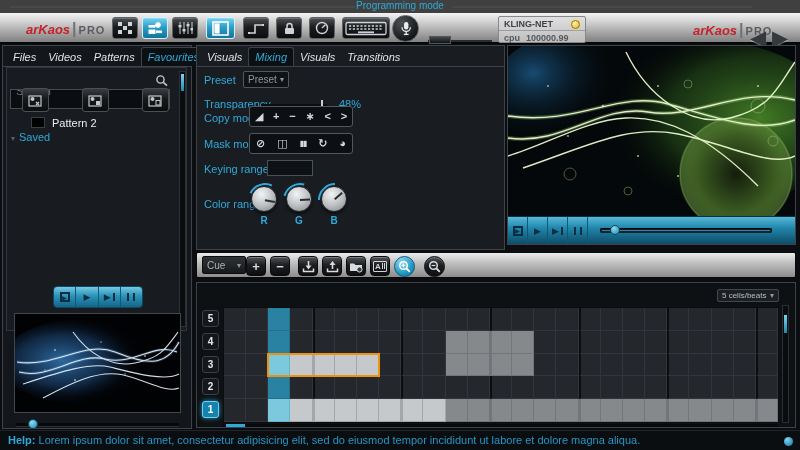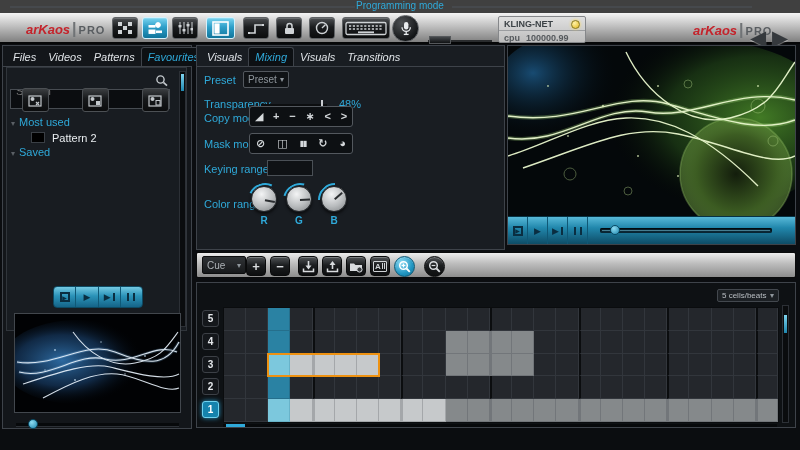--- a/index.html
+++ b/index.html
@@ -317,21 +317,20 @@
     </div>
     <div class="lib-btn" style="left:139px;">
       <svg width="17" height="15">
           <rect x="2" y="3" width="12" height="10" fill="none" stroke="#c3c8cc" stroke-width="1.2"></rect>
           <circle cx="5.5" cy="6" r="2" fill="#c3c8cc"></circle>
           <rect x="9" y="7.5" width="4" height="4.5" fill="none" stroke="#c3c8cc"></rect>
         </svg>
     </div>
 
     <div class="tree" id="tree">
-        <div class="tree-group"><span class="tw">▾</span><span>Most used</span></div>
         <div class="tree-item">
           <div class="thumb"></div>
           <span>Pattern 2</span>
         </div>
         <div class="tree-group"><span class="tw">▾</span><span>Saved</span></div>
       </div>
 
     <div class="transport">
       <div class="tp-btn">
           <span class="loop-sq">
@@ -721,14 +720,18 @@
         <div id="selection" style="left: 43.32px; top: 44.6px; width: 112.8px; height: 24.8px;"></div>
       </div>
     <div class="vscroll">
         <div class="vthumb"></div>
       </div>
     <div class="hscroll">
         <div class="hthumb"></div>
       </div>
   </div>
 
+  <div class="help-bar">
+    <span class="help-prefix">Help:</span><span> Lorem ipsum dolor sit amet, consectetur adipisicing elit, sed do eiusmod tempor incididunt ut labore et dolore magna aliqua.</span>
+    <span class="help-icon"></span>
+  </div>
 
 </div>
 
 </body></html>

